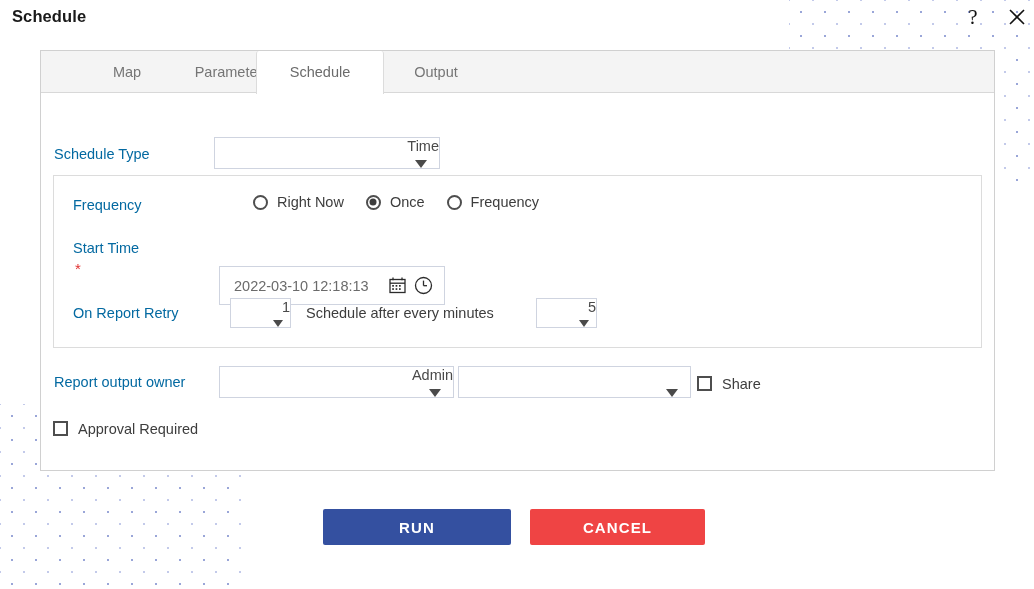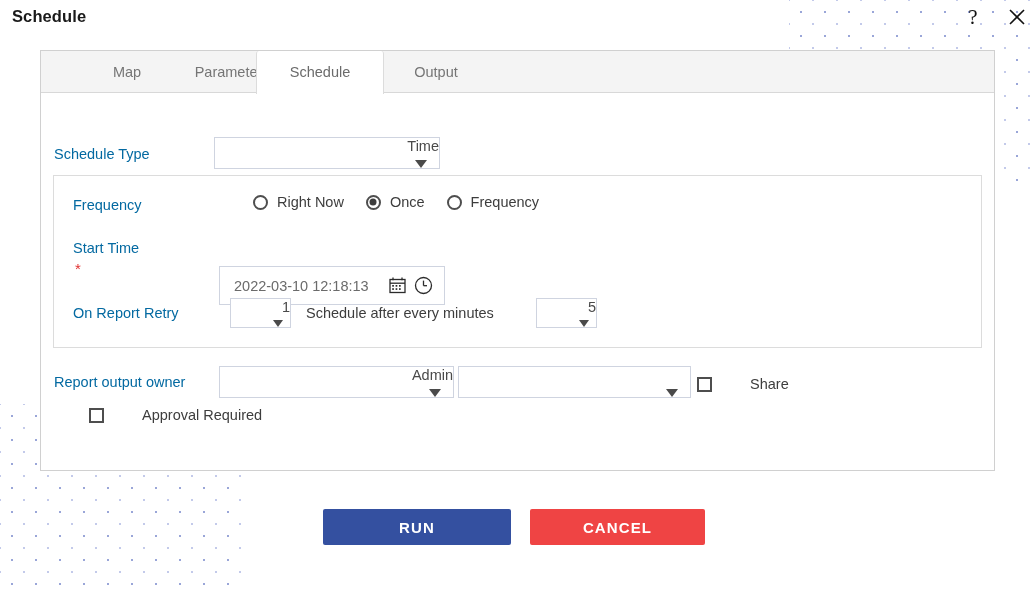--- a/index.html
+++ b/index.html
@@ -237,23 +237,22 @@
     position: absolute;
     font-size: 14.5px;
     color: #3d3d3d;
     white-space: nowrap;
   }
 
   
   .cbx-wrap {
     position: absolute;
     display: flex;
-    align-items: center;
-    cursor: pointer;
-    gap: 28px;
+    align-items: flex-start;
+    cursor: pointer;
   }
   .cbx {
     width: 15px;
     height: 15px;
     border: 2px solid #4e4e4e;
     background: #fff;
     box-sizing: border-box;
     flex: none;
   }
   .cbx-label {
@@ -394,21 +393,21 @@
     </div>
     <div class="select" style="left:417px;top:273px;width:233px;height:32px;">
       <span class="val"></span>
       <span class="caret"></span>
     </div>
     <div class="cbx-wrap" style="left:656px;top:283px;">
       <span class="cbx"></span>
       <span class="cbx-label">Share</span>
     </div>
 
-    <div class="cbx-wrap" style="left:12px;top:314px;margin-left:36px;">
+    <div class="cbx-wrap" style="left:12px;top:328px;">
       <span class="cbx"></span>
       <span class="cbx-label">Approval Required</span>
     </div>
 
   </div>
 </div>
 
 <button class="btn btn-run" style="background:#3450a0;">RUN</button>
 <button class="btn btn-cancel" style="background:#ef4444;">CANCEL</button>
 

